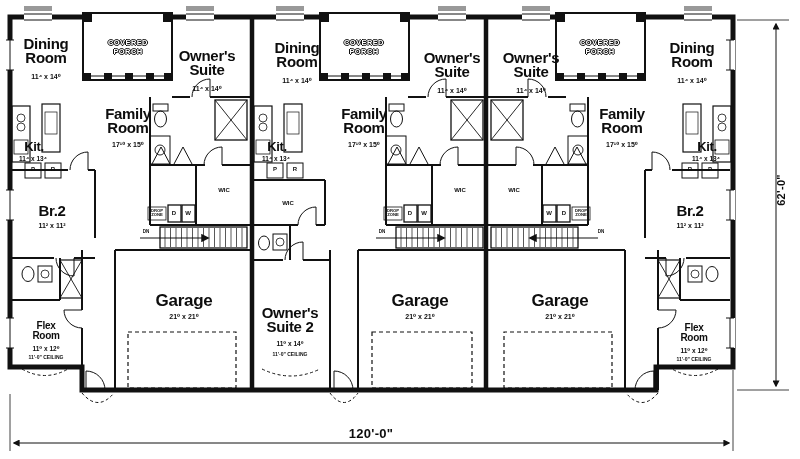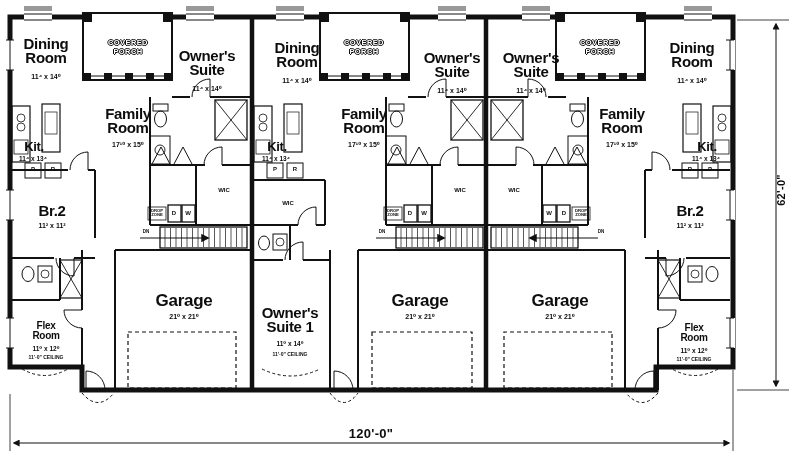--- a/index.html
+++ b/index.html
@@ -214,21 +214,21 @@
 <div class="lbl rm-sm" style="left:277px;top:147px">Kit.</div>
 <div class="lbl dim-sm" style="left:276px;top:159px">11⁴ x 13⁴</div>
 <div class="lbl tiny" style="left:275px;top:170px">P</div>
 <div class="lbl tiny" style="left:295px;top:170px">R</div>
 <div class="lbl tiny" style="left:288px;top:204px">WIC</div>
 <div class="lbl tiny" style="left:460px;top:191px">WIC</div>
 <div class="lbl dz" style="left:393px;top:213px">DROP ZONE</div>
 <div class="lbl tiny" style="left:410px;top:214px">D</div>
 <div class="lbl tiny" style="left:424px;top:214px">W</div>
 <div class="lbl tiny2" style="left:382px;top:232px">DN</div>
-<div class="lbl rm" style="left:290px;top:320px">Owner's Suite 1</div>
+<div class="lbl rm" style="left:290px;top:320px">Owner's Suite 2</div>
 <div class="lbl dim-sm" style="left:290px;top:344px">11⁰ x 14⁰</div>
 <div class="lbl note" style="left:290px;top:355px">11'-0" CEILING</div>
 <div class="lbl rm-lg" style="left:420px;top:301px">Garage</div>
 <div class="lbl dim" style="left:420px;top:317px">21⁰ x 21⁰</div>
 
 <div class="lbl rm" style="left:531px;top:65px">Owner's Suite</div>
 <div class="lbl dim" style="left:531px;top:91px">11⁴ x 14⁰</div>
 <div class="lbl porch" style="left:600px;top:48px">COVERED PORCH</div>
 <div class="lbl rm" style="left:692px;top:55px">Dining Room</div>
 <div class="lbl dim" style="left:692px;top:81px">11⁴ x 14⁰</div>

